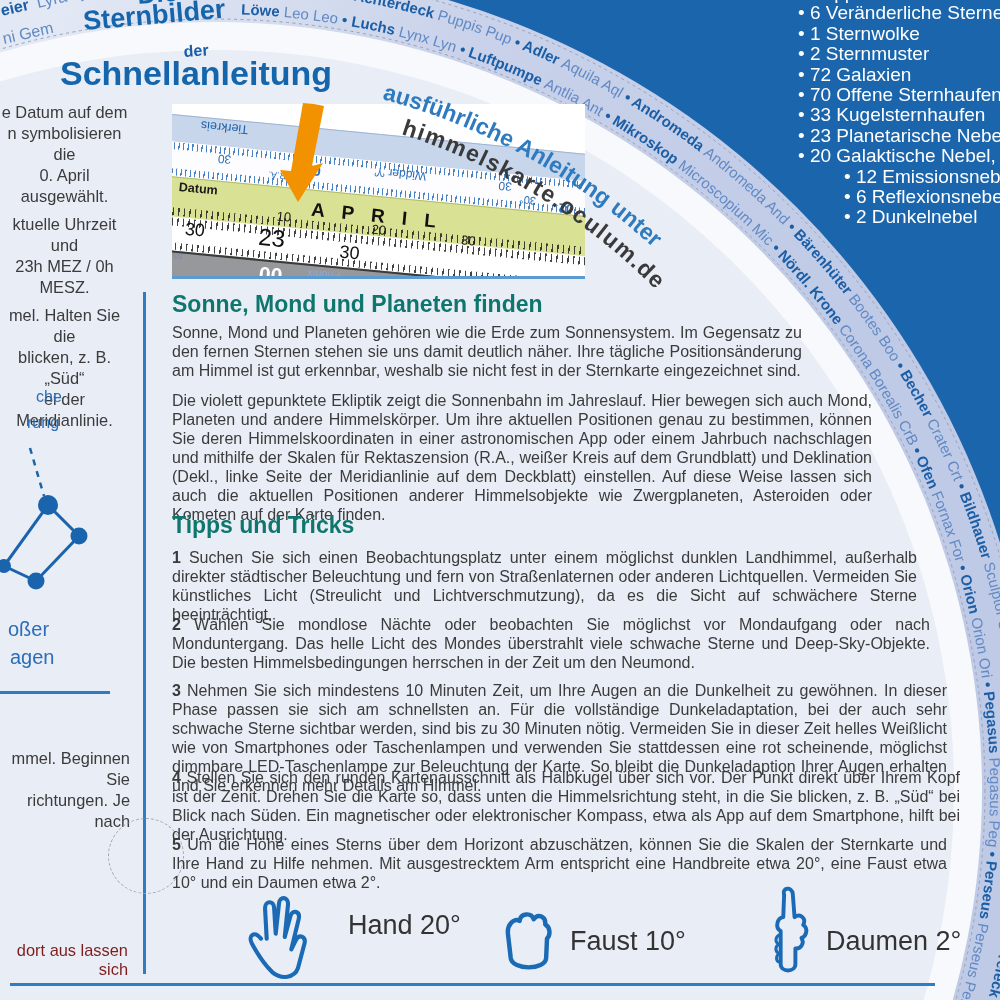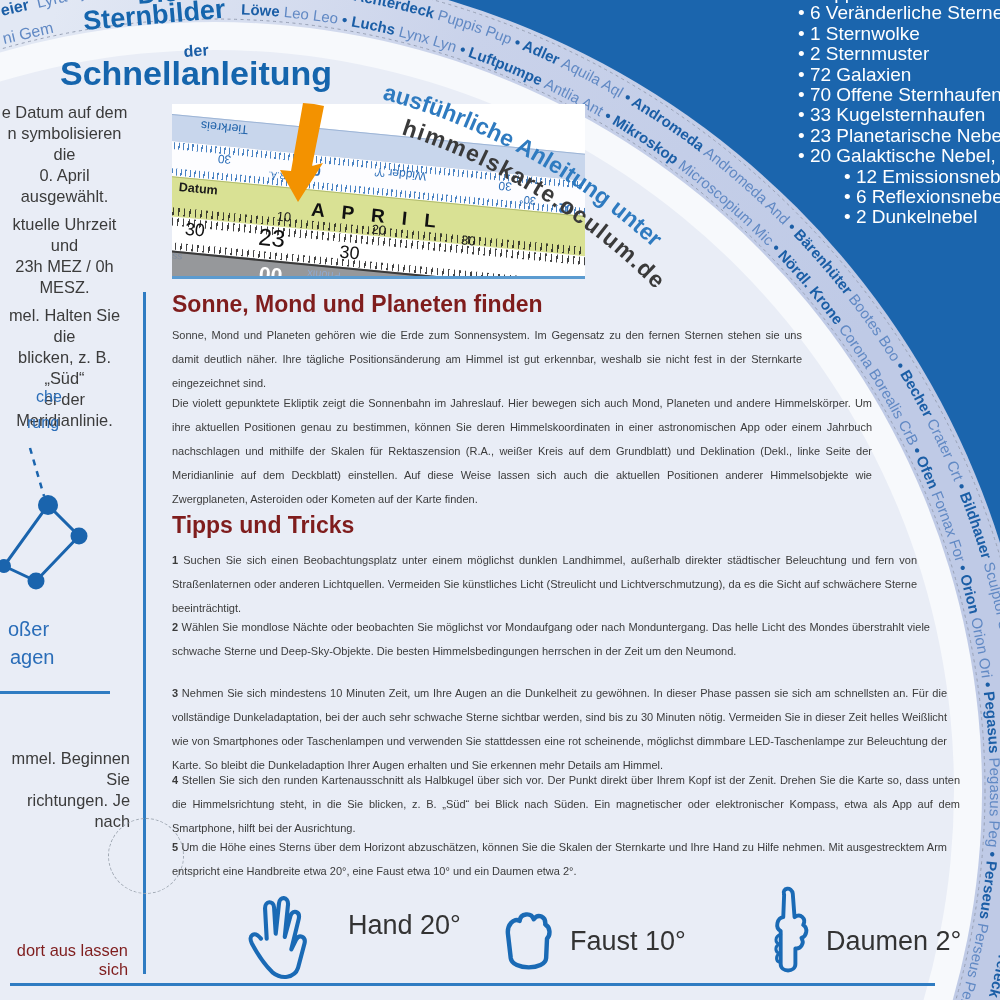--- a/index.html
+++ b/index.html
@@ -6,22 +6,22 @@
   body{width:1000px;height:1000px;overflow:hidden;position:relative;
        background:#e9edf6;font-family:"Liberation Sans","DejaVu Sans",sans-serif;}
   #bgsvg,#fxsvg{position:absolute;left:0;top:0;}
   .abs{position:absolute;}
   
   #stats{position:absolute;left:798px;top:-17px;width:210px;color:#fff;
          font-size:19px;line-height:20.4px;white-space:nowrap;}
   #stats .sub{padding-left:46px;}
   
   .h-quick{position:absolute;left:60px;top:54px;font-size:34px;font-weight:bold;color:#1565ad;}
-  .h2{position:absolute;left:172px;font-size:23px;font-weight:bold;color:#7f1d1d;}
-  .body-txt{position:absolute;left:172px;font-size:11px;line-height:24px;color:#3b3b3b;text-align:justify;}
+  .h2{position:absolute;left:172px;font-size:23px;font-weight:bold;color:#0f766e;}
+  .body-txt{position:absolute;left:172px;font-size:16px;line-height:19px;color:#3b3b3b;text-align:justify;}
   .tip b{color:#3b3b3b;}
   
   #leftfrag{position:absolute;left:0;top:102px;width:129px;text-align:center;
             font-size:16.4px;line-height:21px;color:#3b3b3b;}
   #leftfrag .grp{margin-bottom:7px;}
   #leftlow{position:absolute;left:0;top:748px;width:130px;text-align:right;
            font-size:16.4px;line-height:21px;color:#3b3b3b;}
   #leftbottom{position:absolute;left:0;top:941px;width:128px;text-align:right;
               font-size:16.4px;color:#7f1d1d;}
   .bluefrag{position:absolute;color:#2a6db8;}

